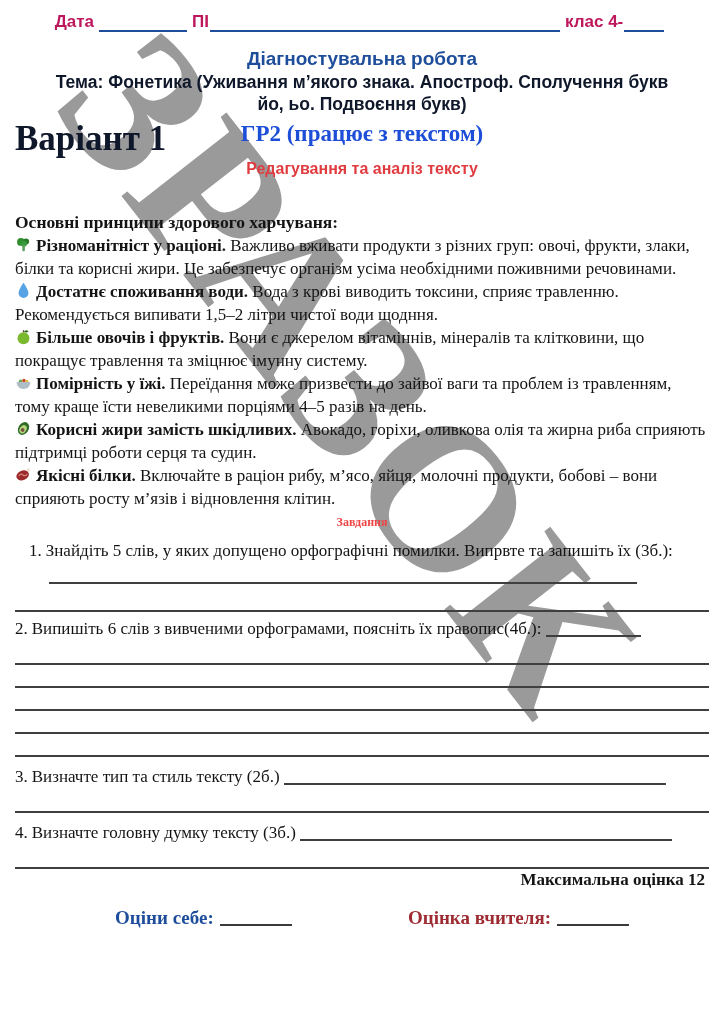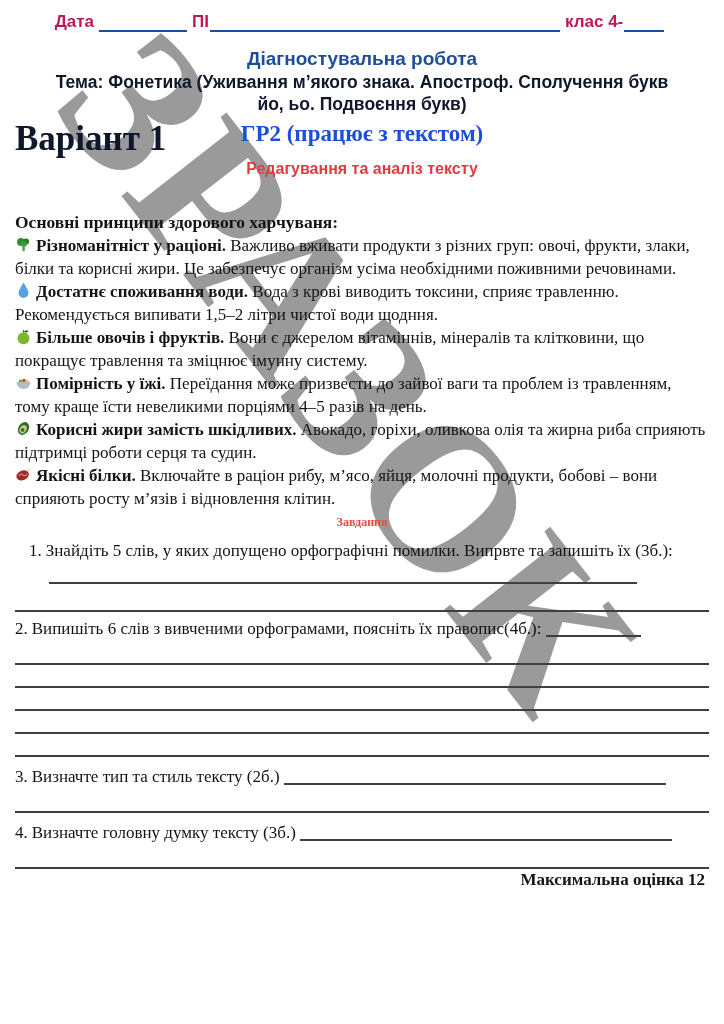--- a/index.html
+++ b/index.html
@@ -156,15 +156,19 @@
     <div class="task" style="margin-top:7px">
       <span class="num">4.</span><span>Визначте головну думку тексту (3б.)</span>
       <span class="tail-blank t4"></span>
     </div>
     <div class="answer-lines">
         <div class="blank-line"></div>
       </div>
 
     <div class="max-score">Максимальна оцінка 12</div>
 
+    <div class="score-row">
+      <span class="self"><span>Оціни себе:</span><span class="score-blank"></span></span>
+      <span class="teacher"><span>Оцінка вчителя:</span><span class="score-blank"></span></span>
+    </div>
 
   </div>
 </div>
 
 </body></html>

